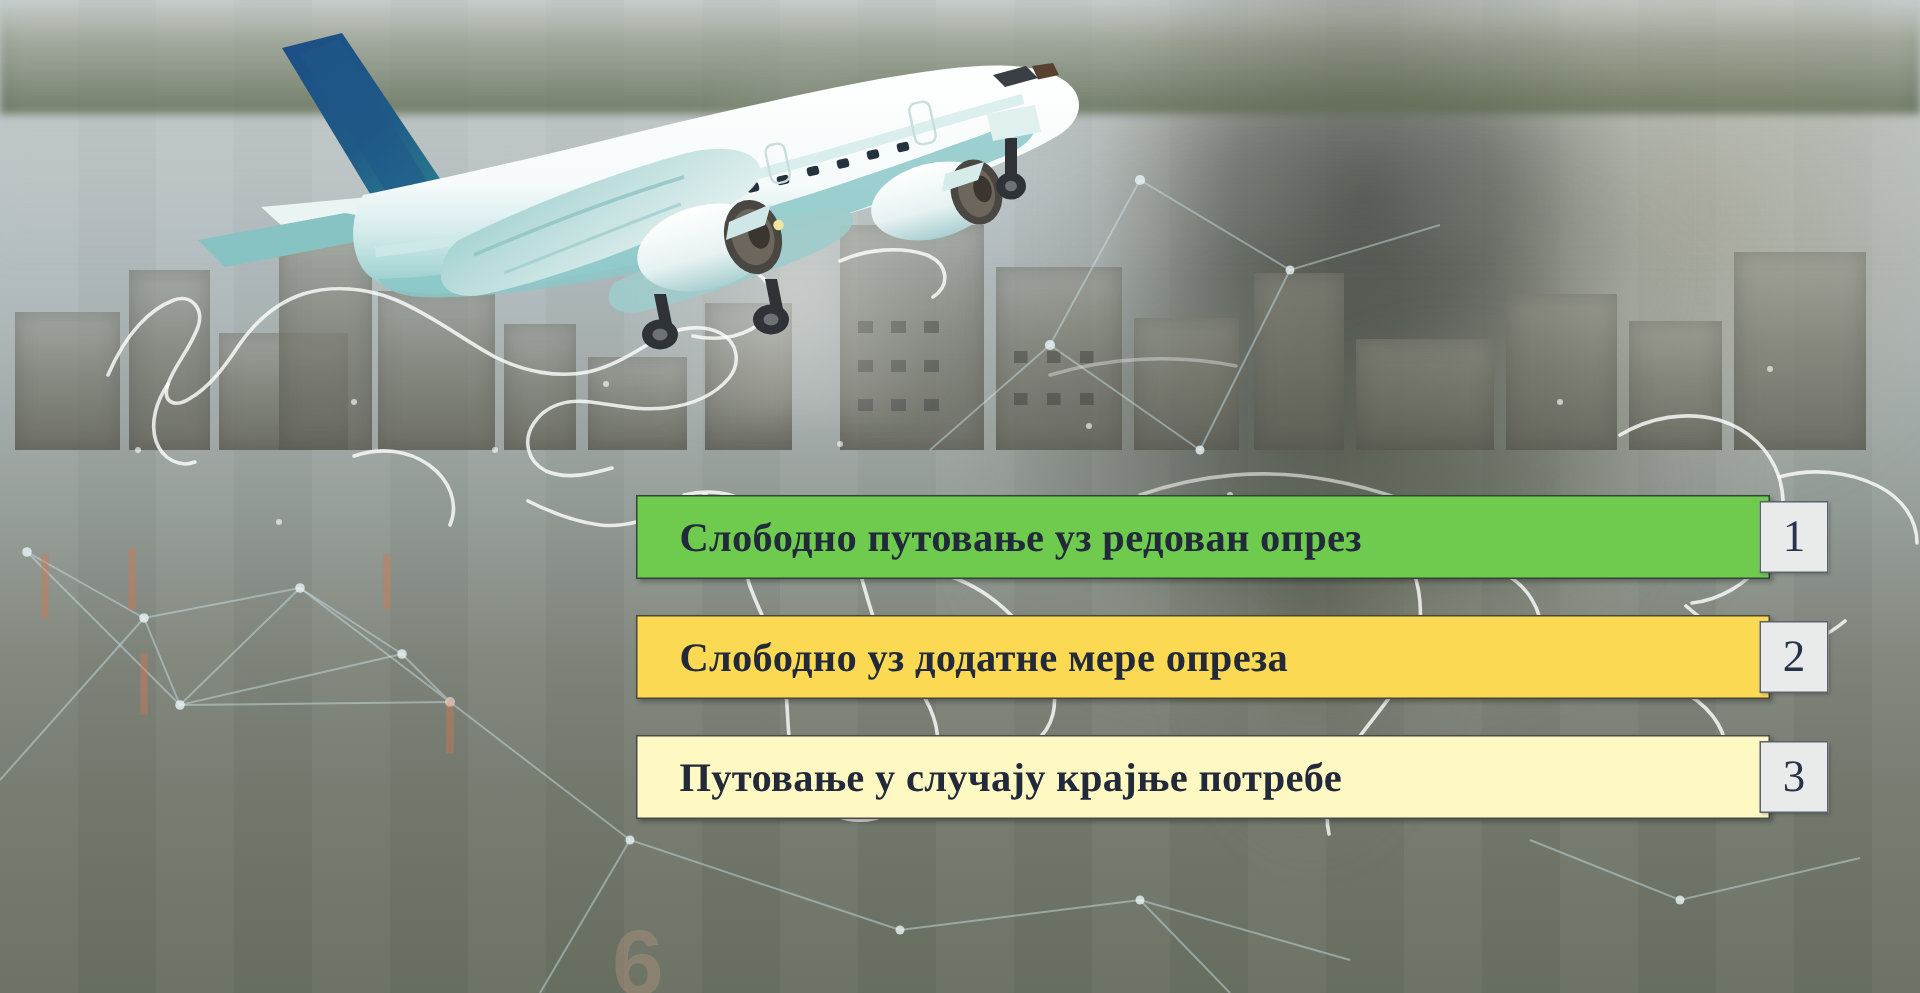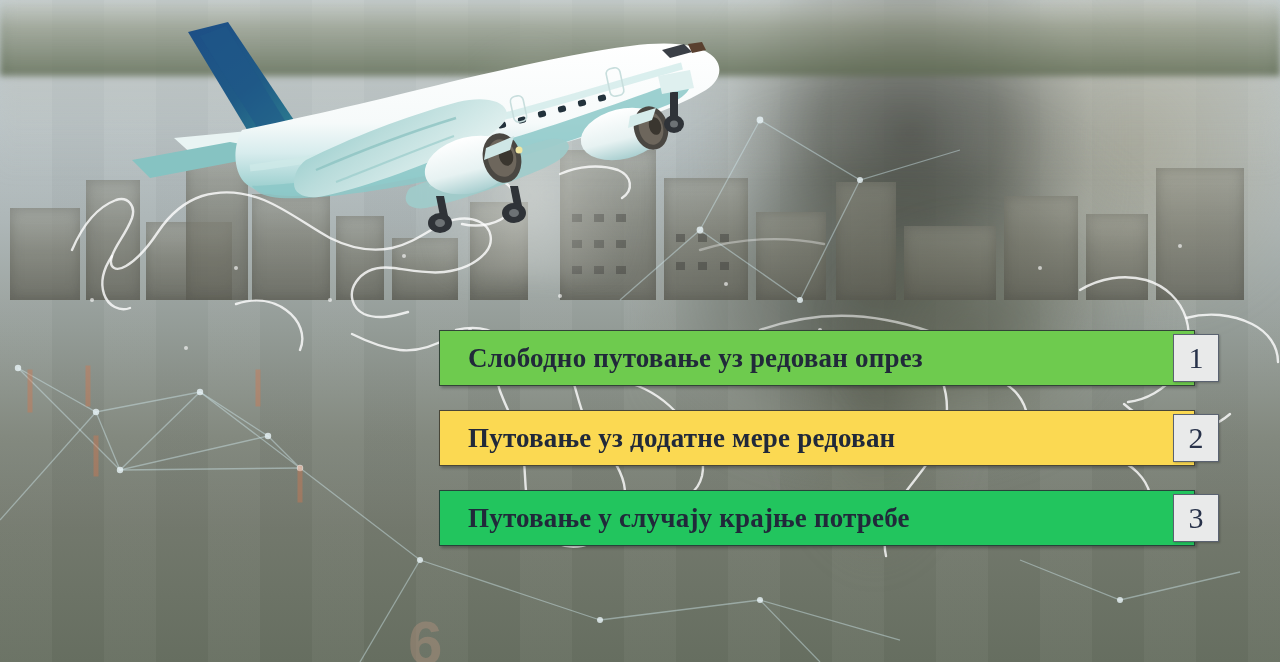--- a/index.html
+++ b/index.html
@@ -156,21 +156,21 @@
   }
   .legend-row {
     position: relative;
     height: 56px;
     margin-bottom: 24px;
   }
   .legend-row:last-child { margin-bottom: 0; }
 
   .bar {
     position: absolute;
-    left: 15px; top: 0;
+    left: 0; top: 0;
     width: 756px;
     height: 56px;
     border: 1px solid rgba(40,44,52,0.85);
     box-sizing: border-box;
     box-shadow: 2px 2px 3px rgba(0,0,0,0.28);
     display: flex;
     align-items: center;
     text-align: center;
   }
   .bar-label {
@@ -467,27 +467,27 @@
 
     <div class="legend-row">
       <div class="bar" style="background:#6ECB4E;">
         <span class="bar-label">Слободно путовање уз редован опрез</span>
       </div>
       <div class="numbox">1</div>
     </div>
 
     <div class="legend-row">
       <div class="bar" style="background:#FBD952;">
-        <span class="bar-label">Путовање уз додатне мере редован</span>
+        <span class="bar-label">Слободно уз додатне мере опреза</span>
       </div>
       <div class="numbox">2</div>
     </div>
 
     <div class="legend-row">
-      <div class="bar" style="background:#22c55e;font-family:Liberation Serif, serif;">
+      <div class="bar" style="background:#fef9c3;font-family:Liberation Serif, serif;">
         <span class="bar-label">Путовање у случају крајње потребе</span>
       </div>
       <div class="numbox">3</div>
     </div>
 
 
   </div>
 </div>
 
 </body></html>

